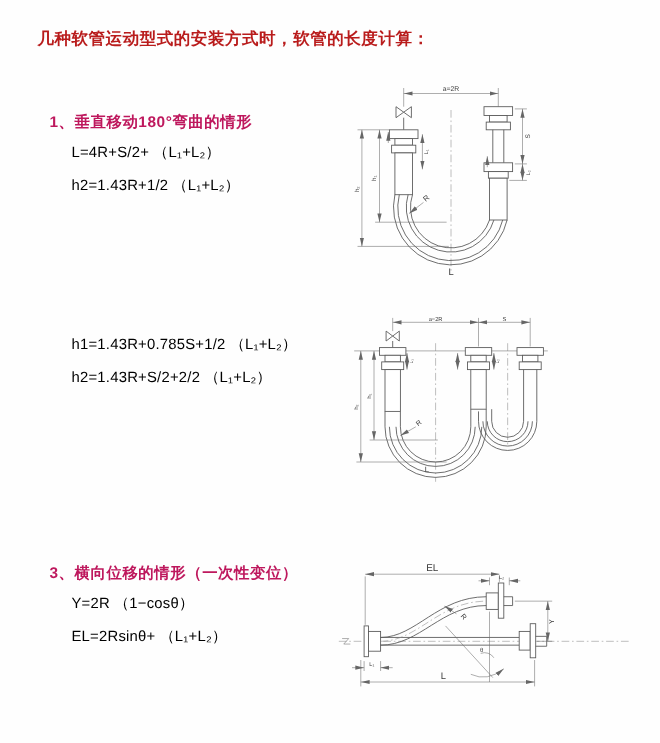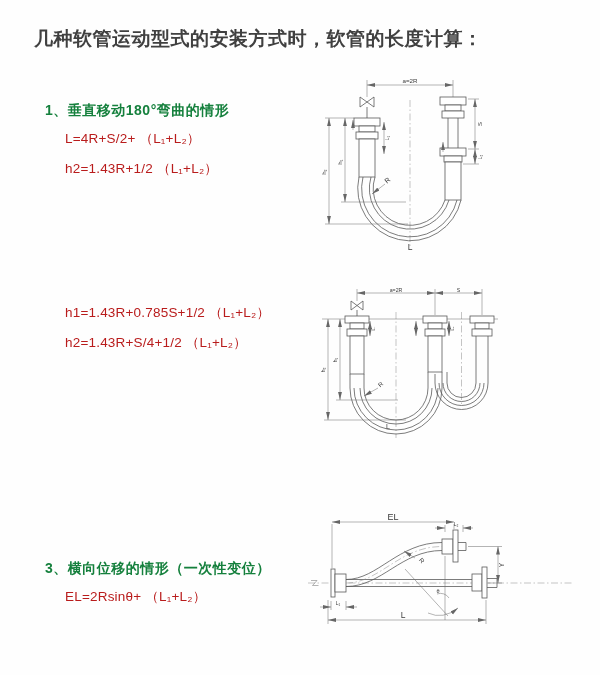--- a/index.html
+++ b/index.html
@@ -4,28 +4,28 @@
 <style>
   html,body{margin:0;padding:0;}
   body{
     width:600px;height:675px;position:relative;overflow:hidden;
     background:#fefefe;
     font-family:"Liberation Sans","DejaVu Sans",sans-serif;
     color:#1a1a1a;
   }
   .title{
     position:absolute;left:34px;top:26px;
-    font-size:19px;font-weight:bold;letter-spacing:0.5px;color:#404040;
+    font-size:15px;font-weight:bold;letter-spacing:0.5px;color:#b91c1c;
   }
   .sec{position:absolute;left:45px;}
-  .sec .heading{font-size:14px;font-weight:bold;letter-spacing:0.5px;color:#15803d;height:22px;}
-  .sec .formula{font-size:13.5px;line-height:30px;padding-left:20px;color:#b91c1c;letter-spacing:0.2px;}
+  .sec .heading{font-size:14px;font-weight:bold;letter-spacing:0.5px;color:#be185d;height:22px;}
+  .sec .formula{font-size:13.5px;line-height:30px;padding-left:20px;color:#000000;letter-spacing:0.2px;}
   .sec1{top:102px;}
   .sec2{top:298px;}
-  .sec3{top:512px;margin-top:48px;}
+  .sec3{top:512px;}
   svg.diag{position:absolute;}
   svg text{fill:#3a3a3a;font-family:"Liberation Sans","DejaVu Sans",sans-serif;}
   .ln{stroke:#5a5a5a;stroke-width:0.8;fill:none;}
   .fit{stroke:#5a5a5a;stroke-width:0.8;fill:#ffffff;}
   .dim{stroke:#6a6a6a;stroke-width:0.5;fill:none;}
   .cl{stroke:#8a8a8a;stroke-width:0.5;fill:none;stroke-dasharray:7 2.5 1.5 2.5;}
   .thin{stroke:#6a6a6a;stroke-width:0.5;fill:none;}
 </style>
 </head>
 <body>
@@ -121,21 +121,21 @@
   <g>
     <line class="dim" x1="67" y1="106" x2="54" y2="116" marker-end="url(#m1)"></line>
   </g>
   <text transform="translate(71,104) rotate(-40)" font-size="7" text-anchor="middle">R</text>
 
   <text x="92" y="172" font-size="8.5" text-anchor="middle">L</text>
 </svg>
 
 <section class="sec sec2">
   <div class="formula">h1=1.43R+0.785S+1/2 （L₁+L₂）</div>
-  <div class="formula">h2=1.43R+S/4+1/2 （L₁+L₂）</div>
+  <div class="formula">h2=1.43R+S/2+2/2 （L₁+L₂）</div>
 </section>
 
 <svg class="diag" style="left:318px;top:288px;width:185px;height:162px" viewBox="0 0 185 162">
   <defs>
     <marker id="m2" viewBox="0 0 10 6" refX="10" refY="3" markerWidth="8" markerHeight="4.8" orient="auto-start-reverse" markerUnits="userSpaceOnUse">
       <path d="M0,0.6 L10,3 L0,5.4 Z" fill="#666"></path>
     </marker>
     <pattern id="br2" width="3" height="3" patternUnits="userSpaceOnUse">
       <path d="M0,3 L3,0 M0,0 L3,3" stroke="#999" stroke-width="0.4"></path>
     </pattern>
@@ -223,20 +223,21 @@
   <g>
     <line class="dim" x1="60" y1="100" x2="46" y2="108" marker-end="url(#m2)"></line>
   </g>
   <text transform="translate(64,98) rotate(-40)" font-size="6.2" text-anchor="middle">R</text>
 
   <text x="70" y="141" font-size="7" text-anchor="middle">L</text>
 </svg>
 
 <section class="sec sec3">
   <div class="heading">3、横向位移的情形（一次性变位）</div>
+  <div class="formula">Y=2R （1−cosθ）</div>
   <div class="formula">EL=2Rsinθ+ （L₁+L₂）</div>
 </section>
 
 <svg class="diag" style="left:302px;top:508px;width:296px;height:135px" viewBox="0 0 296 135">
   <defs>
     <marker id="m3" viewBox="0 0 10 6" refX="10" refY="3" markerWidth="8" markerHeight="4.8" orient="auto-start-reverse" markerUnits="userSpaceOnUse">
       <path d="M0,0.6 L10,3 L0,5.4 Z" fill="#666"></path>
     </marker>
   </defs>
 

